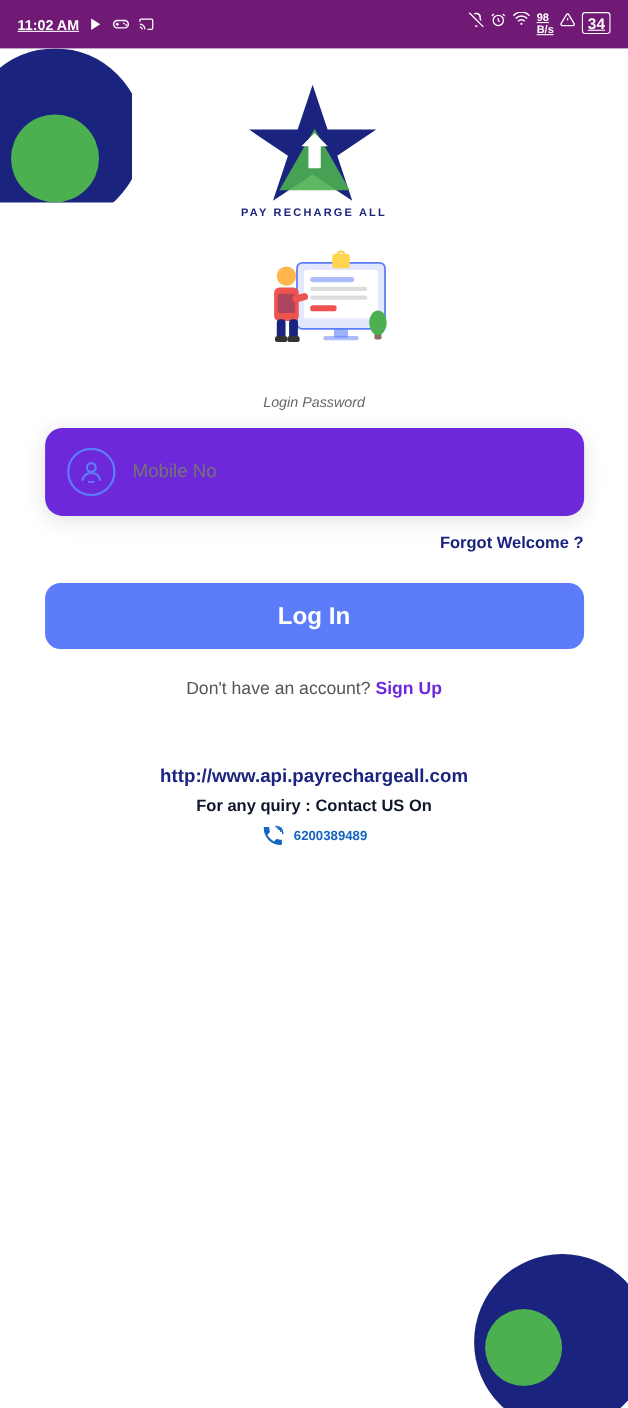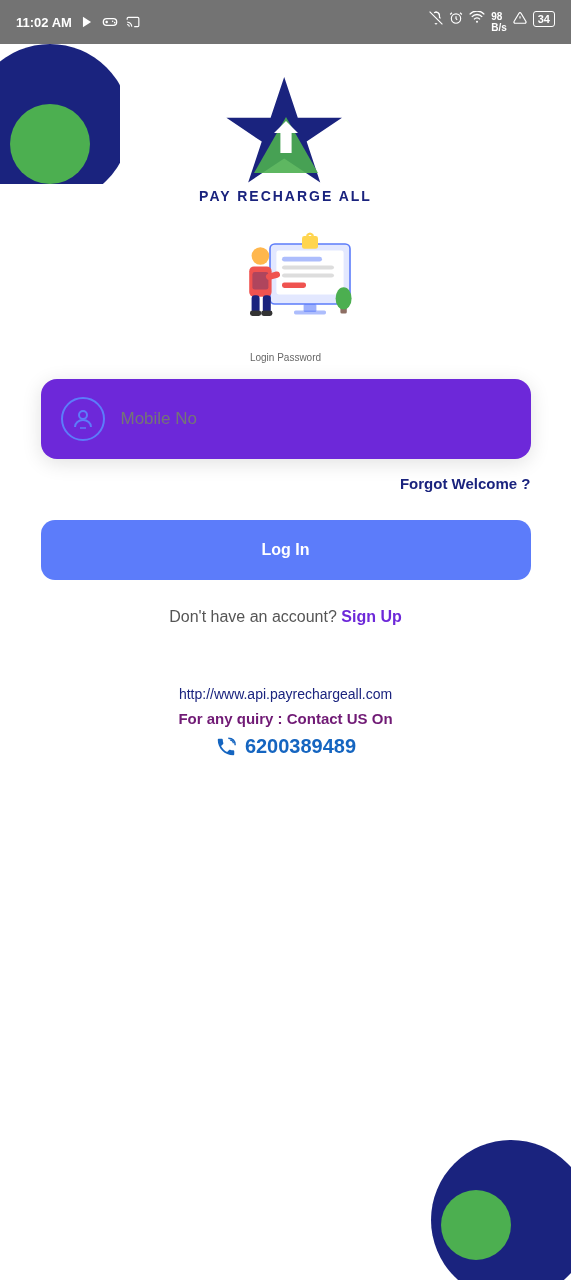--- a/index.html
+++ b/index.html
@@ -11,36 +11,37 @@
       background: #ffffff;
       font-family: 'Segoe UI', Arial, sans-serif;
       position: relative;
       overflow-x: hidden;
     }
 
     
     .status-bar {
       width: 100%;
       height: 44px;
-      background: #737373;
+      background: #701a75;
       display: flex;
       align-items: center;
       justify-content: space-between;
       padding: 16px 16px;
       color: white;
       font-size: 13px;
       font-weight: 600;
+      text-decoration: underline;
     }
     .status-left { display: flex; align-items: center; gap: 8px; }
     .status-right { display: flex; align-items: flex-start; gap: 6px; font-size: 12px; }
     .battery-box {
       border: 1.5px solid white;
       border-radius: 3px;
       padding: 1px 4px;
-      font-size: 11px;
+      font-size: 14px;
       font-weight: bold;
     }
 
     
     .deco-top {
       position: absolute;
       top: 44px;
       left: 0;
       width: 120px;
       height: 140px;
@@ -111,41 +112,42 @@
       flex-direction: column;
       align-items: center;
       margin-bottom: 20px;
     }
     .logo-svg {
       width: 160px;
       height: 110px;
     }
     .logo-text {
       color: #1a237e;
-      font-size: 14px;
+      font-size: 10px;
       font-weight: 800;
       letter-spacing: 2px;
       margin-top: 4px;
     }
 
     
     .illustration-container {
       display: flex;
       flex-direction: column;
       align-items: center;
       margin-bottom: 16px;
     }
     .illustration-svg {
       width: 160px;
       height: 120px;
     }
     .illustration-caption {
-      font-size: 10px;
+      font-size: 13px;
       color: #666;
-      margin-top: 8px;
+      margin-top: 19px;
+      font-style: italic;
     }
 
     
     .welcome-text {
       font-size: 28px;
       font-weight: 800;
       color: #1a237e;
       margin-bottom: 28px;
       text-align: center;
     }
@@ -197,21 +199,21 @@
     }
 
     
     .login-button {
       width: 490px;
       height: 60px;
       background: #5c7cfa;
       border: none;
       border-radius: 14px;
       color: white;
-      font-size: 16px;
+      font-size: 22px;
       font-weight: 700;
       cursor: pointer;
       margin-bottom: 28px;
     }
 
     
     .signup-row {
       font-size: 16px;
       color: #555;
       margin-bottom: 60px;
@@ -226,38 +228,38 @@
     .footer {
       display: flex;
       flex-direction: column;
       align-items: center;
       gap: 8px;
       margin-top: auto;
       padding: 0 20px 40px;
     }
     .footer-url {
       color: #1a237e;
-      font-size: 14px;
-      font-weight: 400;
+      font-size: 17px;
+      font-weight: 700;
       text-align: right;
     }
     .footer-contact {
-      color: #701a75;
+      color: #0f172a;
       font-size: 15px;
       font-weight: 600;
       text-align: right;
     }
     .footer-phone-row {
       display: flex;
       align-items: center;
       gap: 8px;
     }
     .footer-phone {
       color: #1565c0;
-      font-size: 20px;
+      font-size: 12px;
       font-weight: 700;
     }
   </style>
 </head>
 <body>
 
 <div class="status-bar">
   <div class="status-left">
     <span>11:02 AM</span>
 

